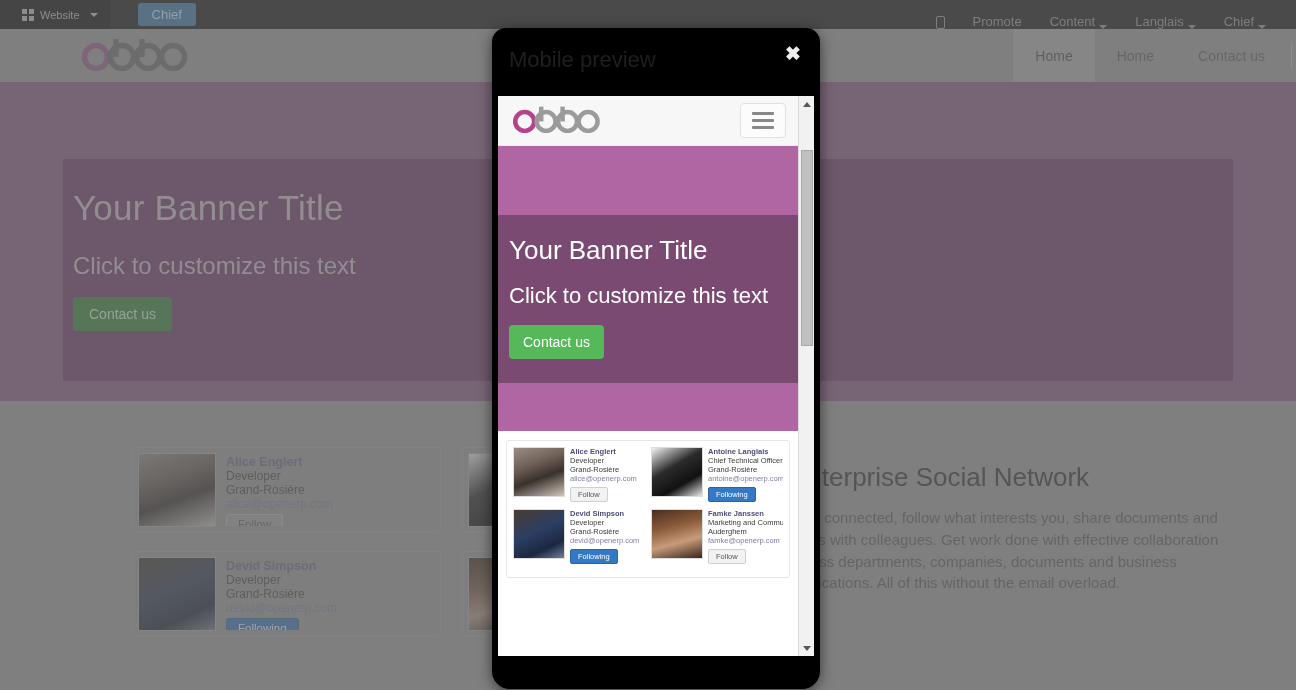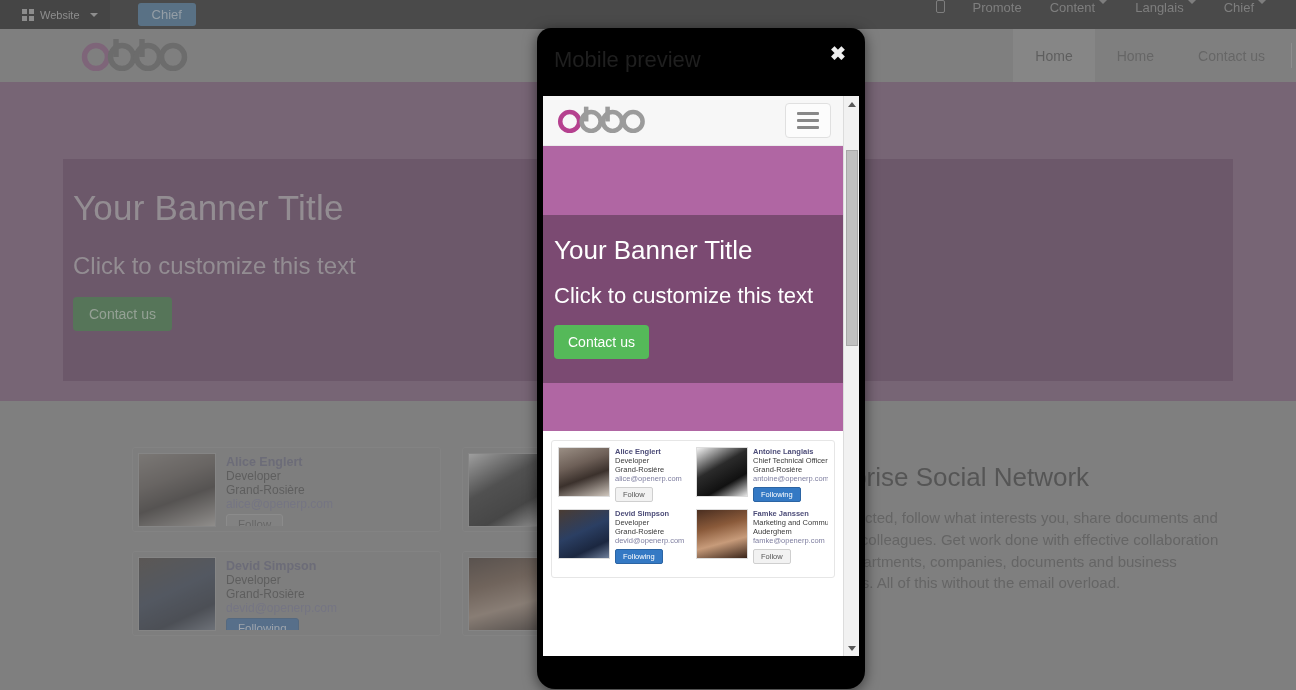--- a/index.html
+++ b/index.html
@@ -28,21 +28,21 @@
   .caret { display: inline-block; width: 0; height: 0; border-left: 4px solid transparent;
            border-right: 4px solid transparent; border-top: 4px solid currentColor; margin-left: 4px; }
   .adm-edit {
     margin-left: 28px; height: 23px; padding: 0 14px; border-radius: 3px;
     background: #33638a; color: #a9bccc; font-size: 13px;
     display: flex; align-items: center; justify-content: center;
   }
   .adm-right { margin-left: auto; display: flex; align-items: center; gap: 0; padding-right: 16px; }
   .adm-right > div {
     color: #7d7d7d; font-size: 13px; padding: 0 14px; height: 29px;
-    display: flex; align-items: flex-start; white-space: nowrap;
+    display: flex; align-items: flex-end; white-space: nowrap;
   }
   .mobile-glyph {
     width: 9px; height: 13px; border: 1.5px solid #7d7d7d; border-radius: 2px; display: block;
   }
 
   
   .wheader {
     position: absolute; top: 29px; left: 0; width: 1296px; height: 53px;
     background: #7f7f7f; display: flex; align-items: center;
   }
@@ -95,21 +95,20 @@
   .socialtext p { font-size: 15px; line-height: 1.45; color: #4a4a4a; }
 
   
   #dim { position: absolute; inset: 0; background: rgba(128,128,128,0.50); }
 
   
   #phone {
     position: absolute; left: 492px; top: 28px; width: 328px; height: 661px;
     background: #000; border-radius: 14px 14px 18px 18px;
     box-shadow: 0 3px 14px rgba(0,0,0,.55);
-    margin-left: 45px;
   }
   .phone-title {
     position: absolute; left: 17px; top: 19px; font-size: 22px; color: #1f1f1f;
     font-weight: normal; white-space: nowrap;
   }
   .phone-close {
     position: absolute; right: 16px; top: 15px; width: 22px; height: 22px;
     color: #efefef; font-size: 19px; line-height: 22px; text-align: center; font-weight: bold;
   }
   .screen {

